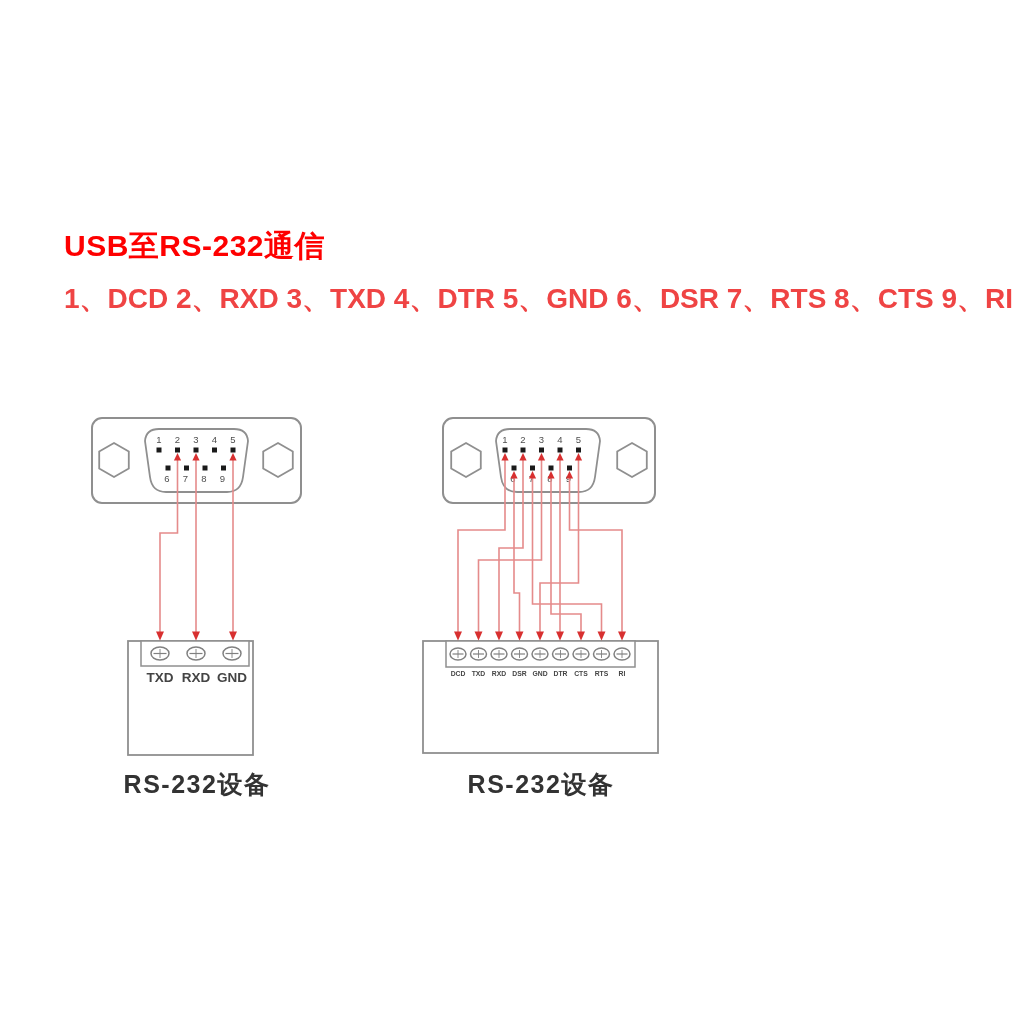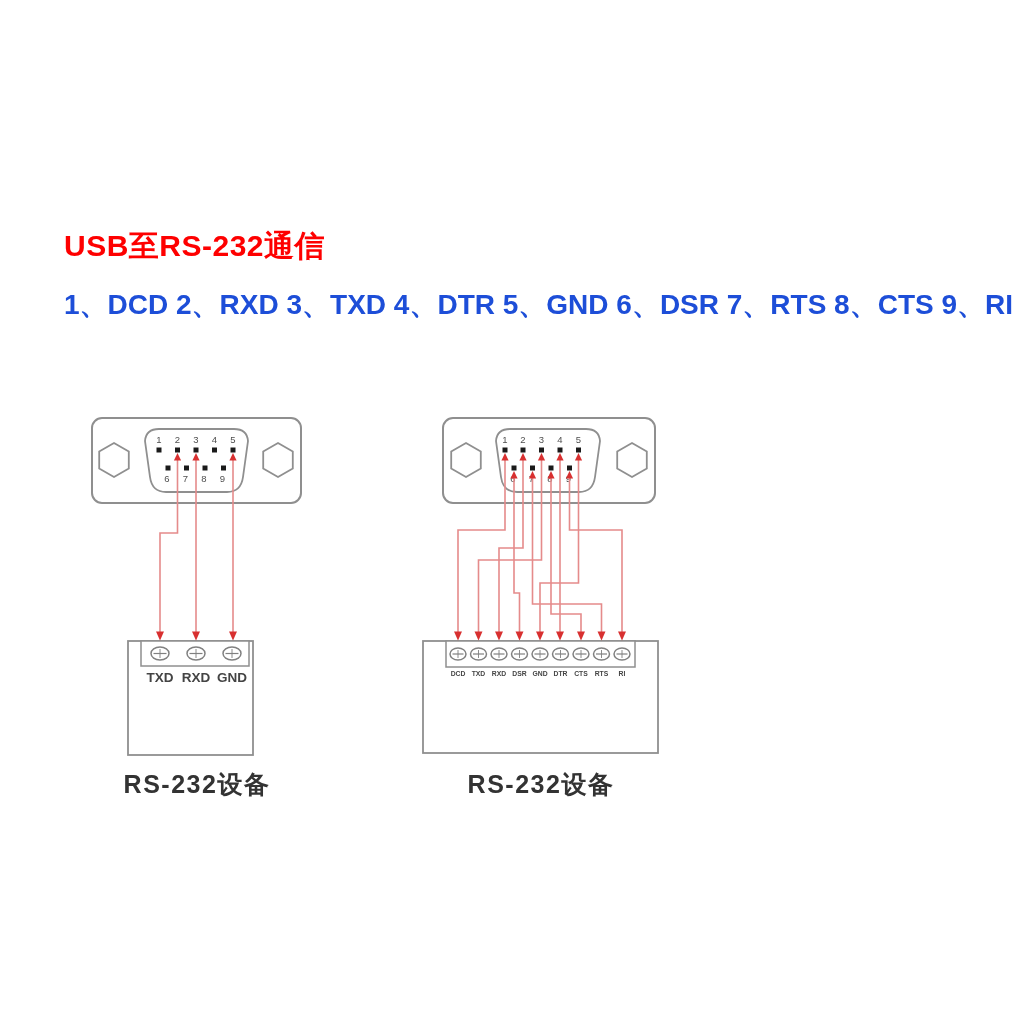--- a/index.html
+++ b/index.html
@@ -16,23 +16,23 @@
     left: 64px;
     top: 226px;
     font: 700 30px "Liberation Sans", sans-serif;
     color: #fe0000;
     letter-spacing: 0.5px;
     white-space: nowrap;
   }
   .pin-legend {
     position: absolute;
     left: 64px;
-    top: 286px;
+    top: 280px;
     font: 700 28px "Liberation Sans", sans-serif;
-    color: #1d4ed8;
+    color: #ef4444;
     white-space: nowrap;
   }
   svg.diagram {
     position: absolute;
     left: 0;
     top: 0;
   }
   .device-label {
     font: 700 25px "Liberation Sans", sans-serif;
     fill: #333333;

